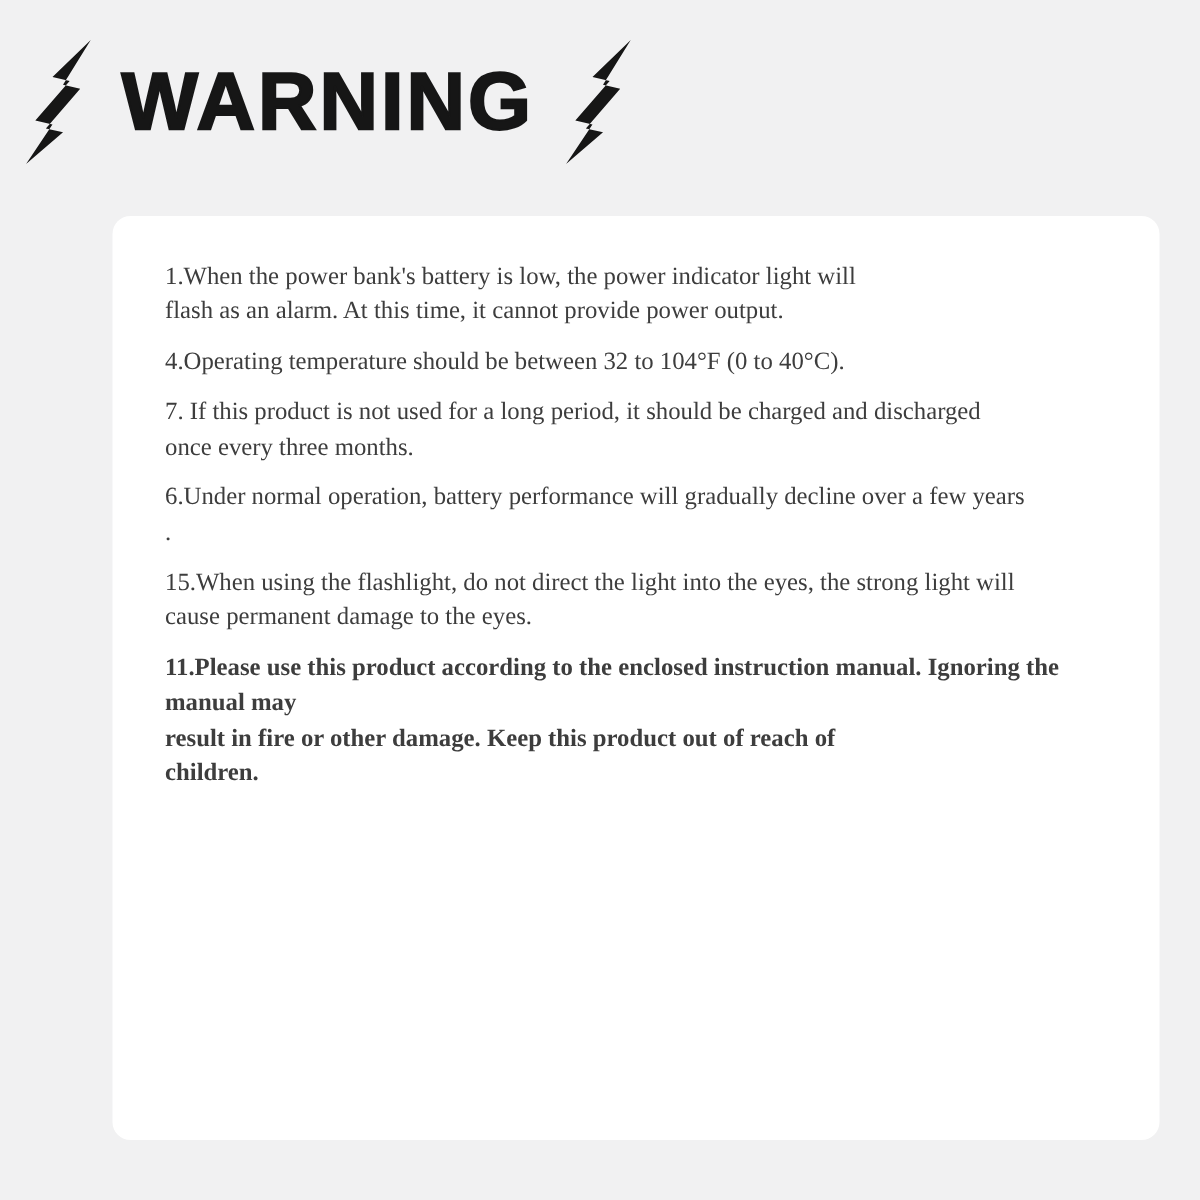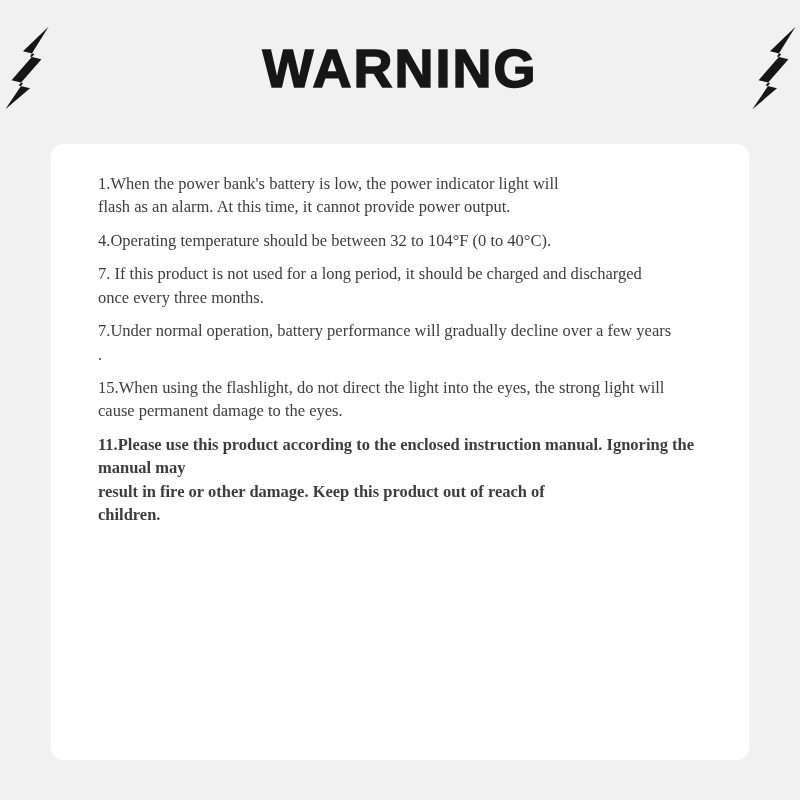--- a/index.html
+++ b/index.html
@@ -16,21 +16,23 @@
   .stage {
     width: 800px;
     height: 800px;
     position: relative;
   }
   header.warning-header {
     padding-top: 18px;
     height: 100px;
     display: flex;
     align-items: center;
-    justify-content: space-between;
+    justify-content: flex-start;
+    gap: 16px;
+    padding-left: 12px;
   }
   .bolt {
     display: inline-flex;
     align-items: center;
   }
   .bolt svg {
     display: block;
   }
   h1.page-title {
     margin: 0;
@@ -38,25 +40,25 @@
     font-weight: 800;
     font-size: 54px;
     letter-spacing: 2px;
     color: var(--title, #161616);
     -webkit-text-stroke: 1.5px var(--title, #161616);
     line-height: 1;
   }
   .card {
     box-sizing: border-box;
     width: 698px;
-    margin: 26px 0 0 51px;
+    margin: 26px 0 0 75px;
     min-height: 616px;
     background: var(--card, #ffffff);
     border-radius: 12px;
-    padding: 28px 18px 30px 47px;
+    padding: 28px 18px 30px 35px;
   }
   .card p.item {
     margin: 0 0 10px 0;
     font-size: 16.5px;
     line-height: 1.42;
     color: var(--text, #3d3d3d);
     white-space: pre-line;
   }
   .card p.item:last-child {
     margin-bottom: 0;
@@ -81,21 +83,21 @@
       </svg>
     </span>
   </header>
 
   <section class="card">
     <p class="item">1.When the power bank's battery is low, the power indicator light will
 flash as an alarm. At this time, it cannot provide power output.</p>
     <p class="item">4.Operating temperature should be between 32 to 104°F (0 to 40°C).</p>
     <p class="item">7. If this product is not used for a long period, it should be charged and discharged
 once every three months.</p>
-    <p class="item">7.Under normal operation, battery performance will gradually decline over a few years
+    <p class="item">6.Under normal operation, battery performance will gradually decline over a few years
 .</p>
     <p class="item">15.When using the flashlight, do not direct the light into the eyes, the strong light will
 cause permanent damage to the eyes.</p>
     <p class="item">11.Please use this product according to the enclosed instruction manual. Ignoring the
 manual may
 result in fire or other damage. Keep this product out of reach of
 children.</p>
   </section>
 
 </div>

